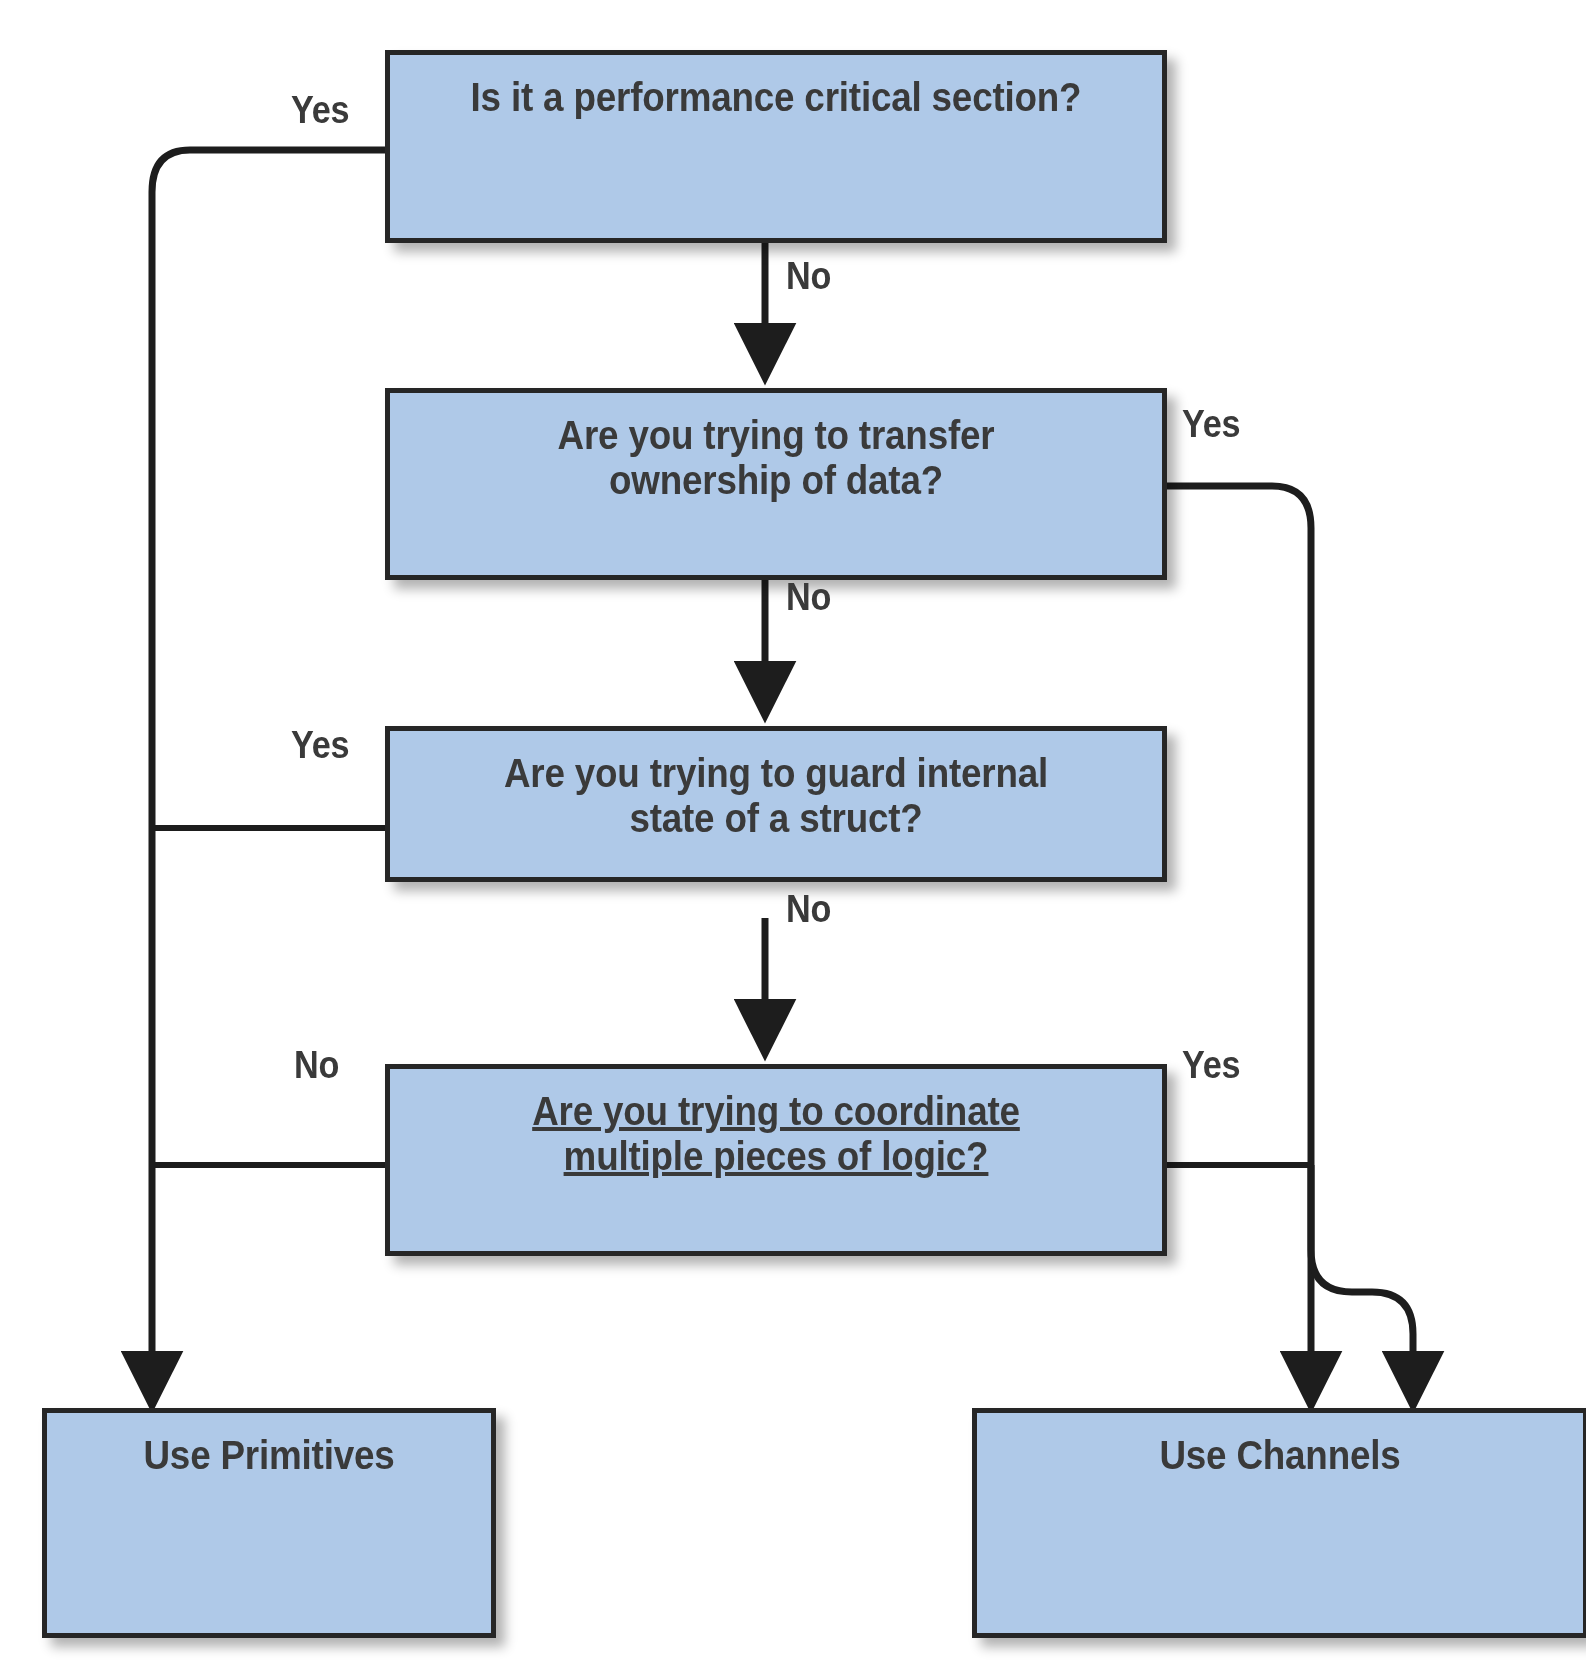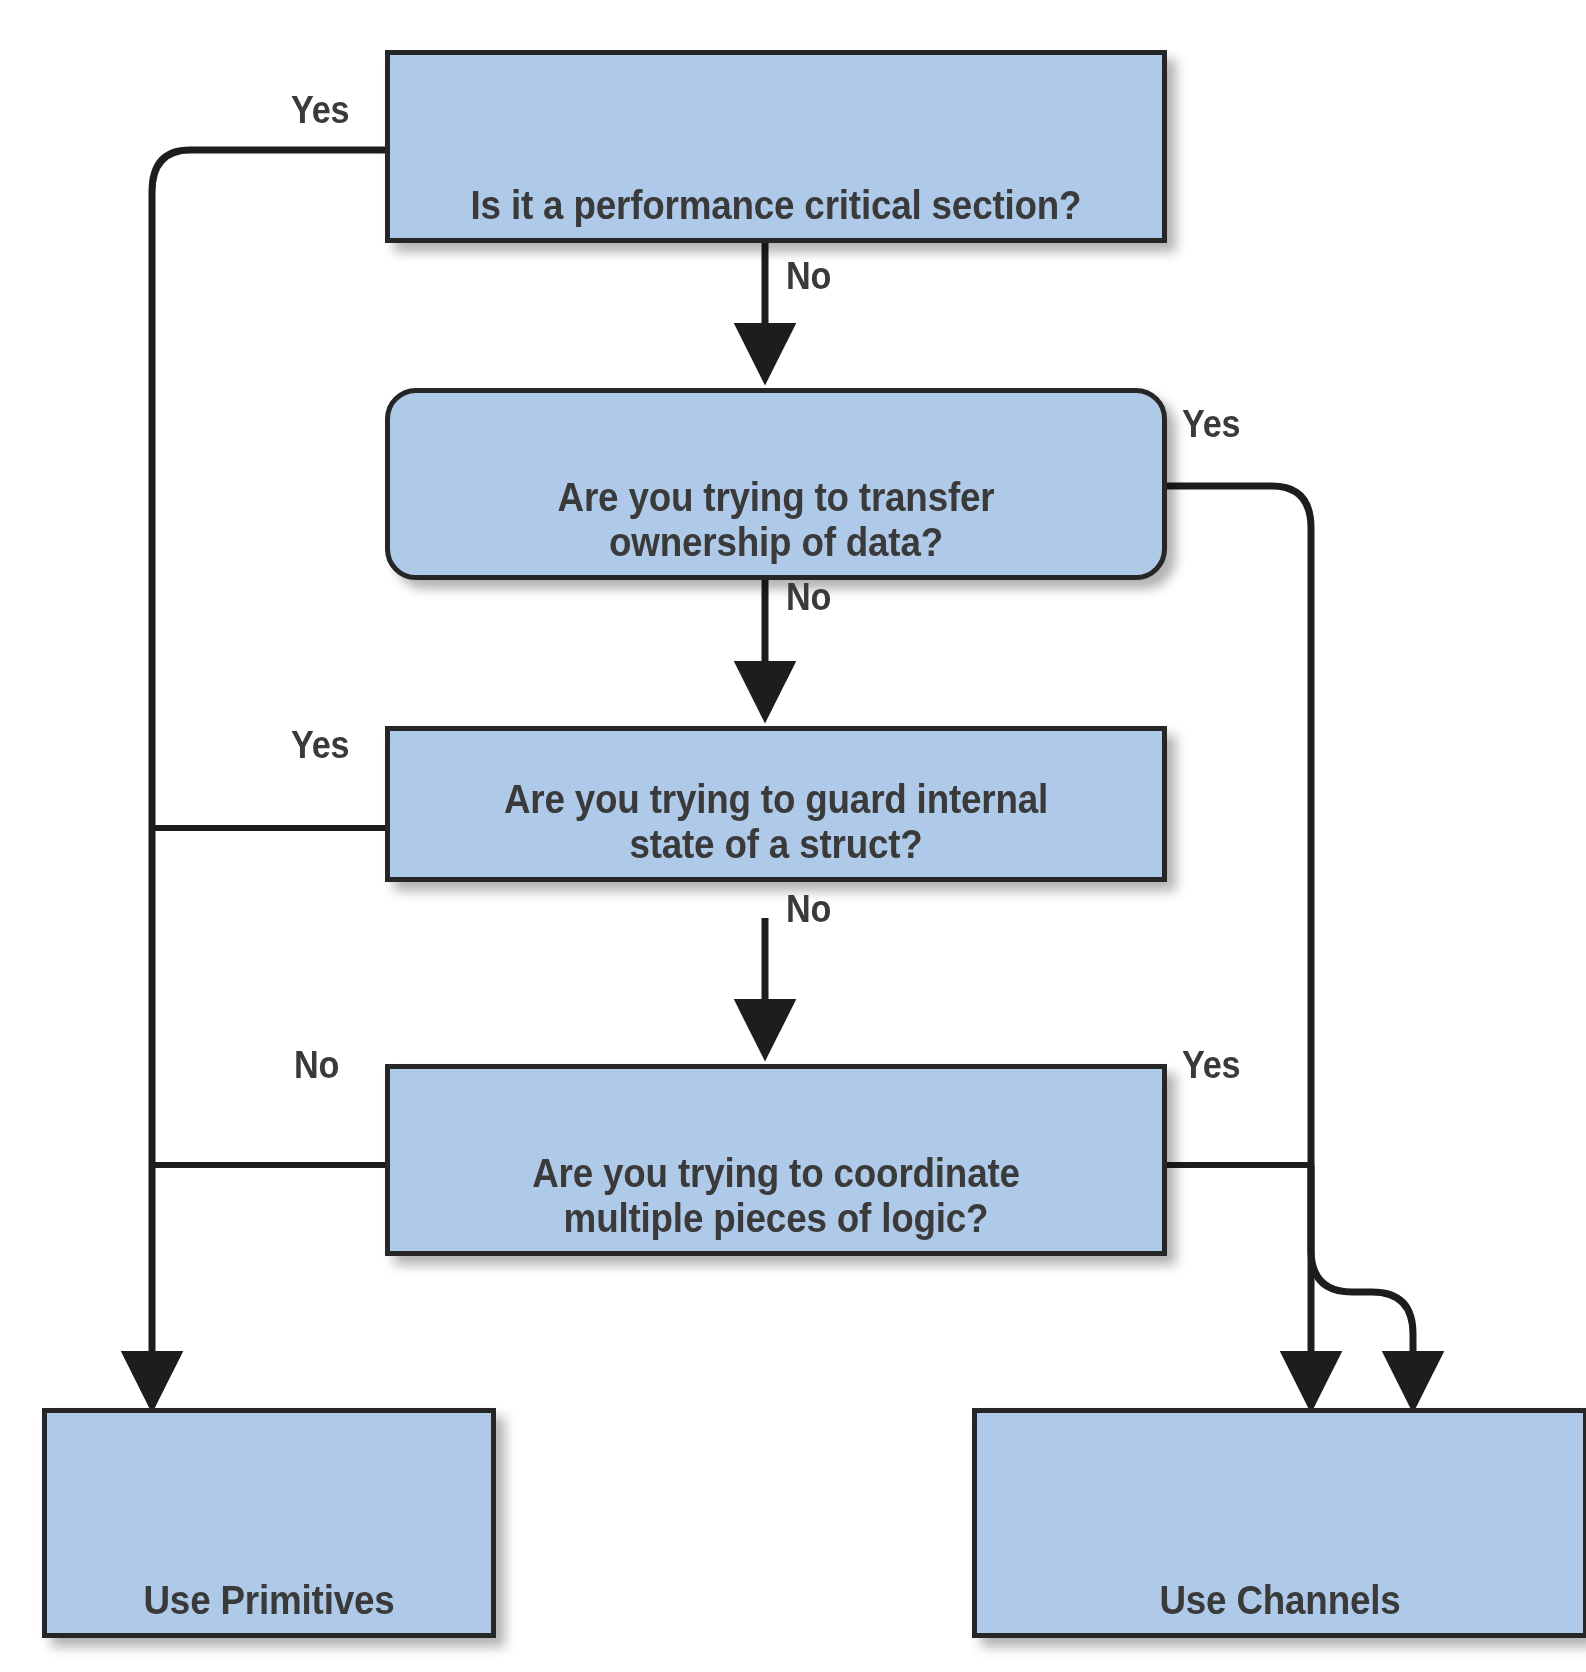--- a/index.html
+++ b/index.html
@@ -24,29 +24,29 @@
     width: 1586px;
     height: 1672px;
   }
   .node {
     position: absolute;
     box-sizing: border-box;
     background: #afc9e8;
     border: 5px solid #262626;
     box-shadow: 9px 9px 11px rgba(0,0,0,0.30);
     display: flex;
-    align-items: flex-end;
+    align-items: flex-start;
     justify-content: center;
     text-align: center;
     color: #3a3a3a;
     font-weight: bold;
     font-size: 40px;
     line-height: 1.12;
     letter-spacing: -0.2px;
-    padding: 10px 16px;
+    padding: 20px 16px;
     z-index: 2;
   }
   .node .node-label {
     display: block;
     width: 100%;
     transform: scaleX(0.92);
   }
   .edge-label {
     position: absolute;
     color: #3a3a3a;
@@ -91,35 +91,35 @@
       <path d="M 1167 1165 L 1311 1165" stroke-width="6"></path>
 
       <path d="M 1311 1165 L 1311 1250 Q 1311 1292 1352 1292 L 1372 1292 Q 1413 1292 1413 1334 L 1413 1380" stroke-width="7" marker-end="url(#arrowhead)"></path>
     </g>
   </svg>
 
   <div class="node" style="left:385px; top:50px; width:782px; height:193px;">
     <span class="node-label">Is it a performance critical section?</span>
   </div>
 
-  <div class="node" style="left:385px; top:388px; width:782px; height:192px;border-radius:31px;">
+  <div class="node" style="left:385px; top:388px; width:782px; height:192px;">
     <span class="node-label">
       <span>Are you trying to transfer</span><br>
       <span>ownership of data?</span>
     </span>
   </div>
 
   <div class="node" style="left:385px; top:726px; width:782px; height:156px;">
     <span class="node-label">
       <span>Are you trying to guard internal</span><br>
       <span>state of a struct?</span>
     </span>
   </div>
 
-  <div class="node" style="left:385px; top:1064px; width:782px; height:192px;">
+  <div class="node" style="left:385px; top:1064px; width:782px; height:192px;text-decoration:underline;">
     <span class="node-label">
       <span>Are you trying to coordinate</span><br>
       <span>multiple pieces of logic?</span>
     </span>
   </div>
 
   <div class="node" style="left:42px; top:1408px; width:454px; height:230px;">
     <span class="node-label">Use Primitives</span>
   </div>
 

